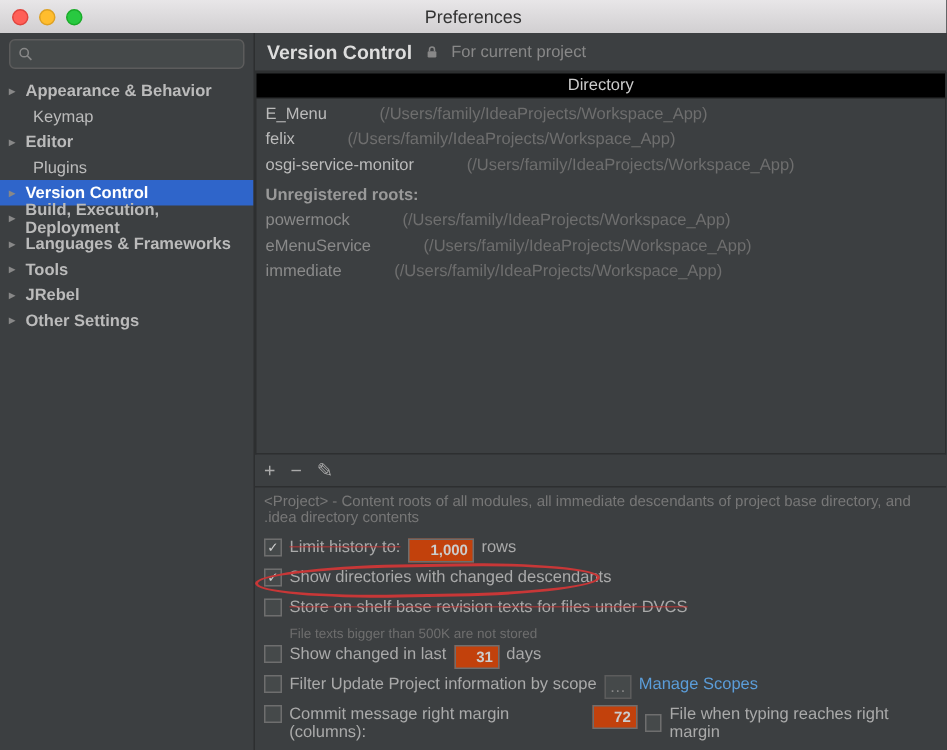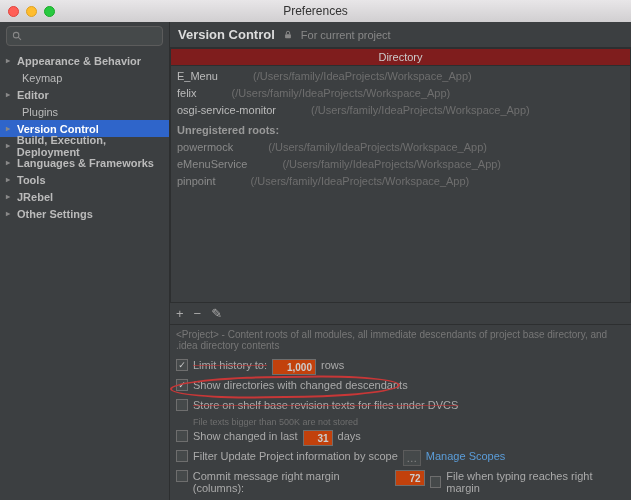--- a/index.html
+++ b/index.html
@@ -19,21 +19,21 @@
 .node { display:flex; align-items:center; height:17px; padding-left:6px; cursor:default; color:#bbb; }
 .node.sel { background:#2f65ca; color:#fff; font-weight:bold;}
 .node.bold { font-weight:bold; }
 .arrow { width:9px; display:inline-block; color:#888; font-size:8px; margin-right:2px;}
 .node.child { padding-left:22px; }
 .main { flex:1; background:#3c3f41; display:flex; flex-direction:column; overflow:hidden;}
 .header { display:flex; align-items:center; height:26px; padding:0 8px; gap:8px; border-bottom:1px solid #2d2f30;}
 .header .ht { color:#ddd; font-size:13px; font-weight:bold;}
 .header .sub { color:#888; font-size:11px;}
 .lock { width:10px; height:10px; }
-.colhead { background:#7f1d1d; height:18px; border:1px solid #2d2f30; display:flex; align-items:center; justify-content:center; color:#ccc; margin:0;}
+.colhead { background:#000000; height:18px; border:1px solid #2d2f30; display:flex; align-items:center; justify-content:center; color:#ccc; margin:0;}
 .dirlist { flex:1; background:#3c3f41; border-left:1px solid #2d2f30; border-right:1px solid #2d2f30; border-bottom:1px solid #2d2f30; overflow:auto; padding:2px 0;}
 .row { padding:1px 6px; color:#aaa; font-size:11px; line-height:15px;}
 .row .name { color:#bbb; }
 .row .path { color:#6e6e6e;padding-left:32px; }
 .row.heading { color:#999; font-weight:bold; padding-top:4px;}
 .toolbar { height:22px; display:flex; align-items:center; gap:10px; padding:0 6px; border-bottom:1px solid #2d2f30;}
 .toolbar span{ color:#aaa; font-size:13px; cursor:default;}
 .hint { color:#777; font-size:10px; padding:4px 6px 6px 6px;}
 .options { padding:2px 6px 6px 6px; display:flex; flex-direction:column; gap:3px;}
 .opt { display:flex; align-items:flex-start; gap:5px; color:#aaa; font-size:11px; position:relative; min-height:17px;}
@@ -119,21 +119,21 @@
       <span class="sub">For current project</span>
     </div>
     <div class="colhead">Directory</div>
     <div class="dirlist" id="dirlist">
         <div class="row"><span class="name">E_Menu</span><span class="path"> (/Users/family/IdeaProjects/Workspace_App)</span></div>
         <div class="row"><span class="name">felix</span><span class="path"> (/Users/family/IdeaProjects/Workspace_App)</span></div>
         <div class="row"><span class="name">osgi-service-monitor</span><span class="path"> (/Users/family/IdeaProjects/Workspace_App)</span></div>
         <div class="row heading">Unregistered roots:</div>
         <div class="row"><span class="name" style="color: rgb(138, 138, 138);">powermock</span><span class="path"> (/Users/family/IdeaProjects/Workspace_App)</span></div>
         <div class="row"><span class="name" style="color: rgb(138, 138, 138);">eMenuService</span><span class="path"> (/Users/family/IdeaProjects/Workspace_App)</span></div>
-        <div class="row"><span class="name" style="color: rgb(138, 138, 138);">pinpoint</span><span class="path"> (/Users/family/IdeaProjects/Workspace_App)</span></div>
+        <div class="row"><span class="name" style="color: rgb(138, 138, 138);">immediate</span><span class="path"> (/Users/family/IdeaProjects/Workspace_App)</span></div>
       </div>
     <div class="toolbar">
       <span>+</span>
       <span>−</span>
       <span>✎</span>
     </div>
     <div class="hint">&lt;Project&gt; - Content roots of all modules, all immediate descendants of project base directory, and .idea directory contents</div>
     <div class="options">
 
       <div class="opt">

